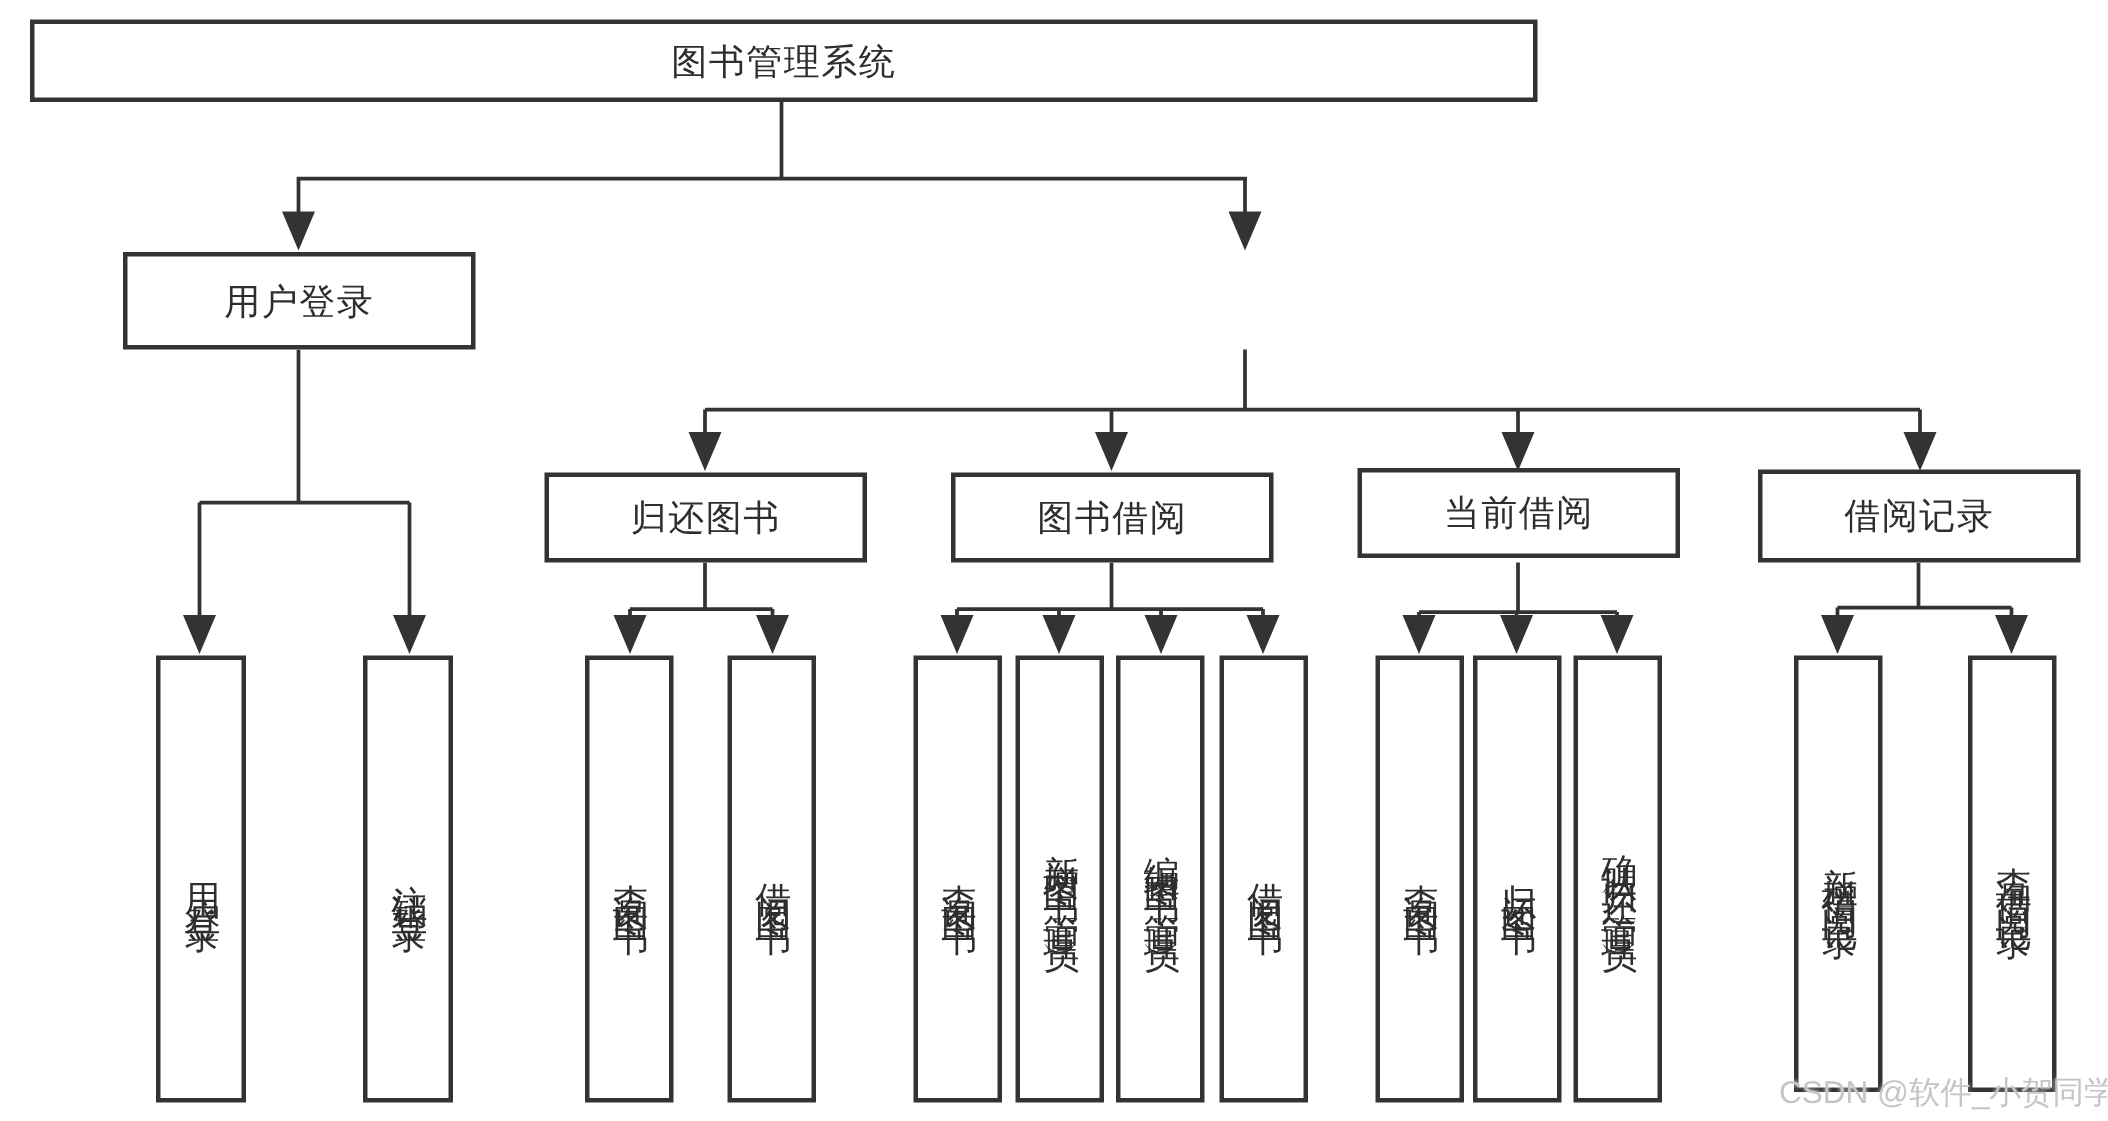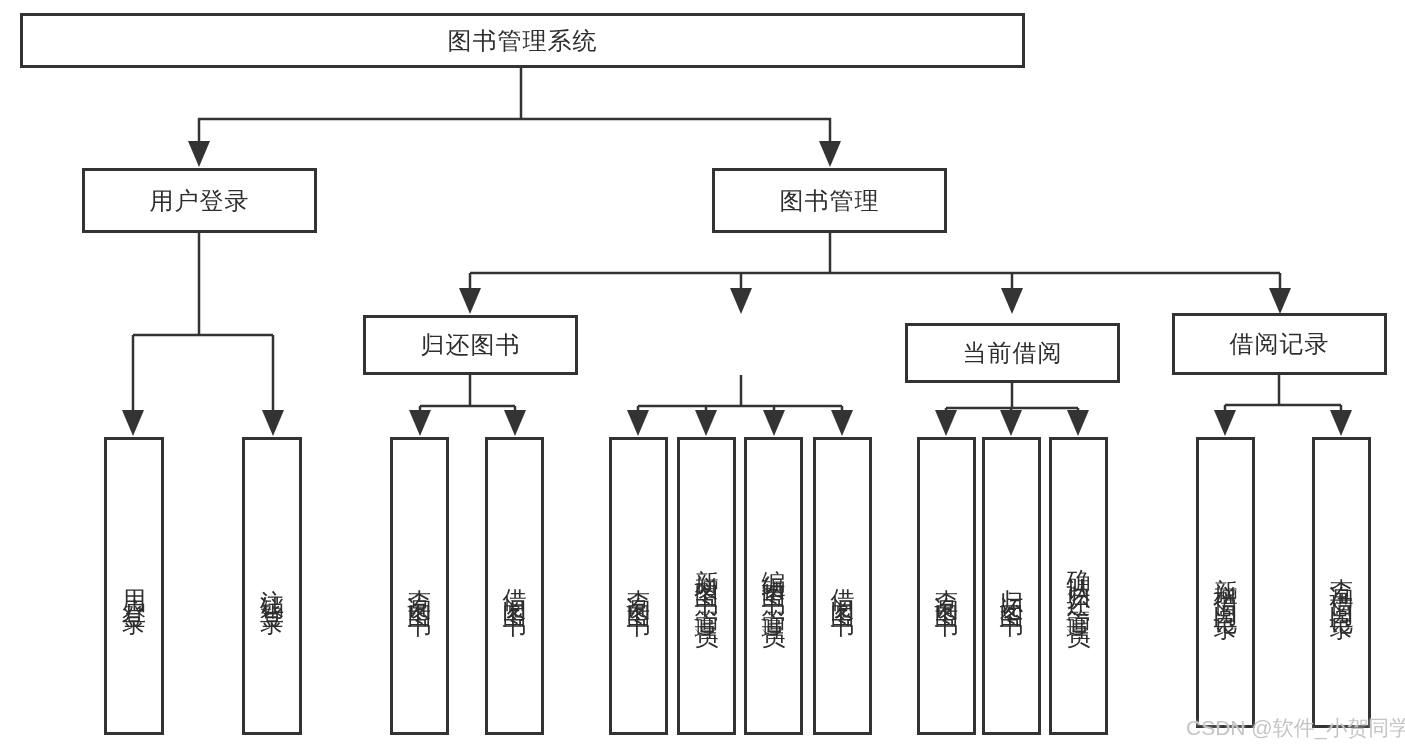--- a/index.html
+++ b/index.html
@@ -110,24 +110,24 @@
       <polygon points="1000,410 1022,410 1011,436"></polygon>
       <polygon points="1067,410 1089,410 1078,436"></polygon>
       <polygon points="1214,410 1236,410 1225,436"></polygon>
       <polygon points="1330,410 1352,410 1341,436"></polygon>
     </g>
   </svg>
 
   <div class="node hnode" style="left:20px; top:13px; width:1005px; height:55px;">图书管理系统</div>
 
   <div class="node hnode" style="left:82px; top:168px; width:235px; height:65px;">用户登录</div>
-  <div class="node hnode" style="left:712px; top:168px; width:235px; height:65px;">图书管理</div>
 
   <div class="node hnode" style="left:363px; top:315px; width:215px; height:60px;">归还图书</div>
-  <div class="node hnode" style="left:905px; top:323px; width:215px; height:60px;">当前借阅</div>
+  <div class="node hnode" style="left:634px; top:315px; width:215px; height:60px;">图书借阅</div>
+  <div class="node hnode" style="left:905px; top:312px; width:215px; height:60px;">当前借阅</div>
   <div class="node hnode" style="left:1172px; top:313px; width:215px; height:62px;">借阅记录</div>
 
   <div class="node vnode" style="left:104px; top:437px; width:60px; height:298px;">
     <span>用户登录</span>
   </div>
   <div class="node vnode" style="left:242px; top:437px; width:60px; height:298px;">
     <span>注销登录</span>
   </div>
 
   <div class="node vnode" style="left:390px; top:437px; width:59px; height:298px;">

